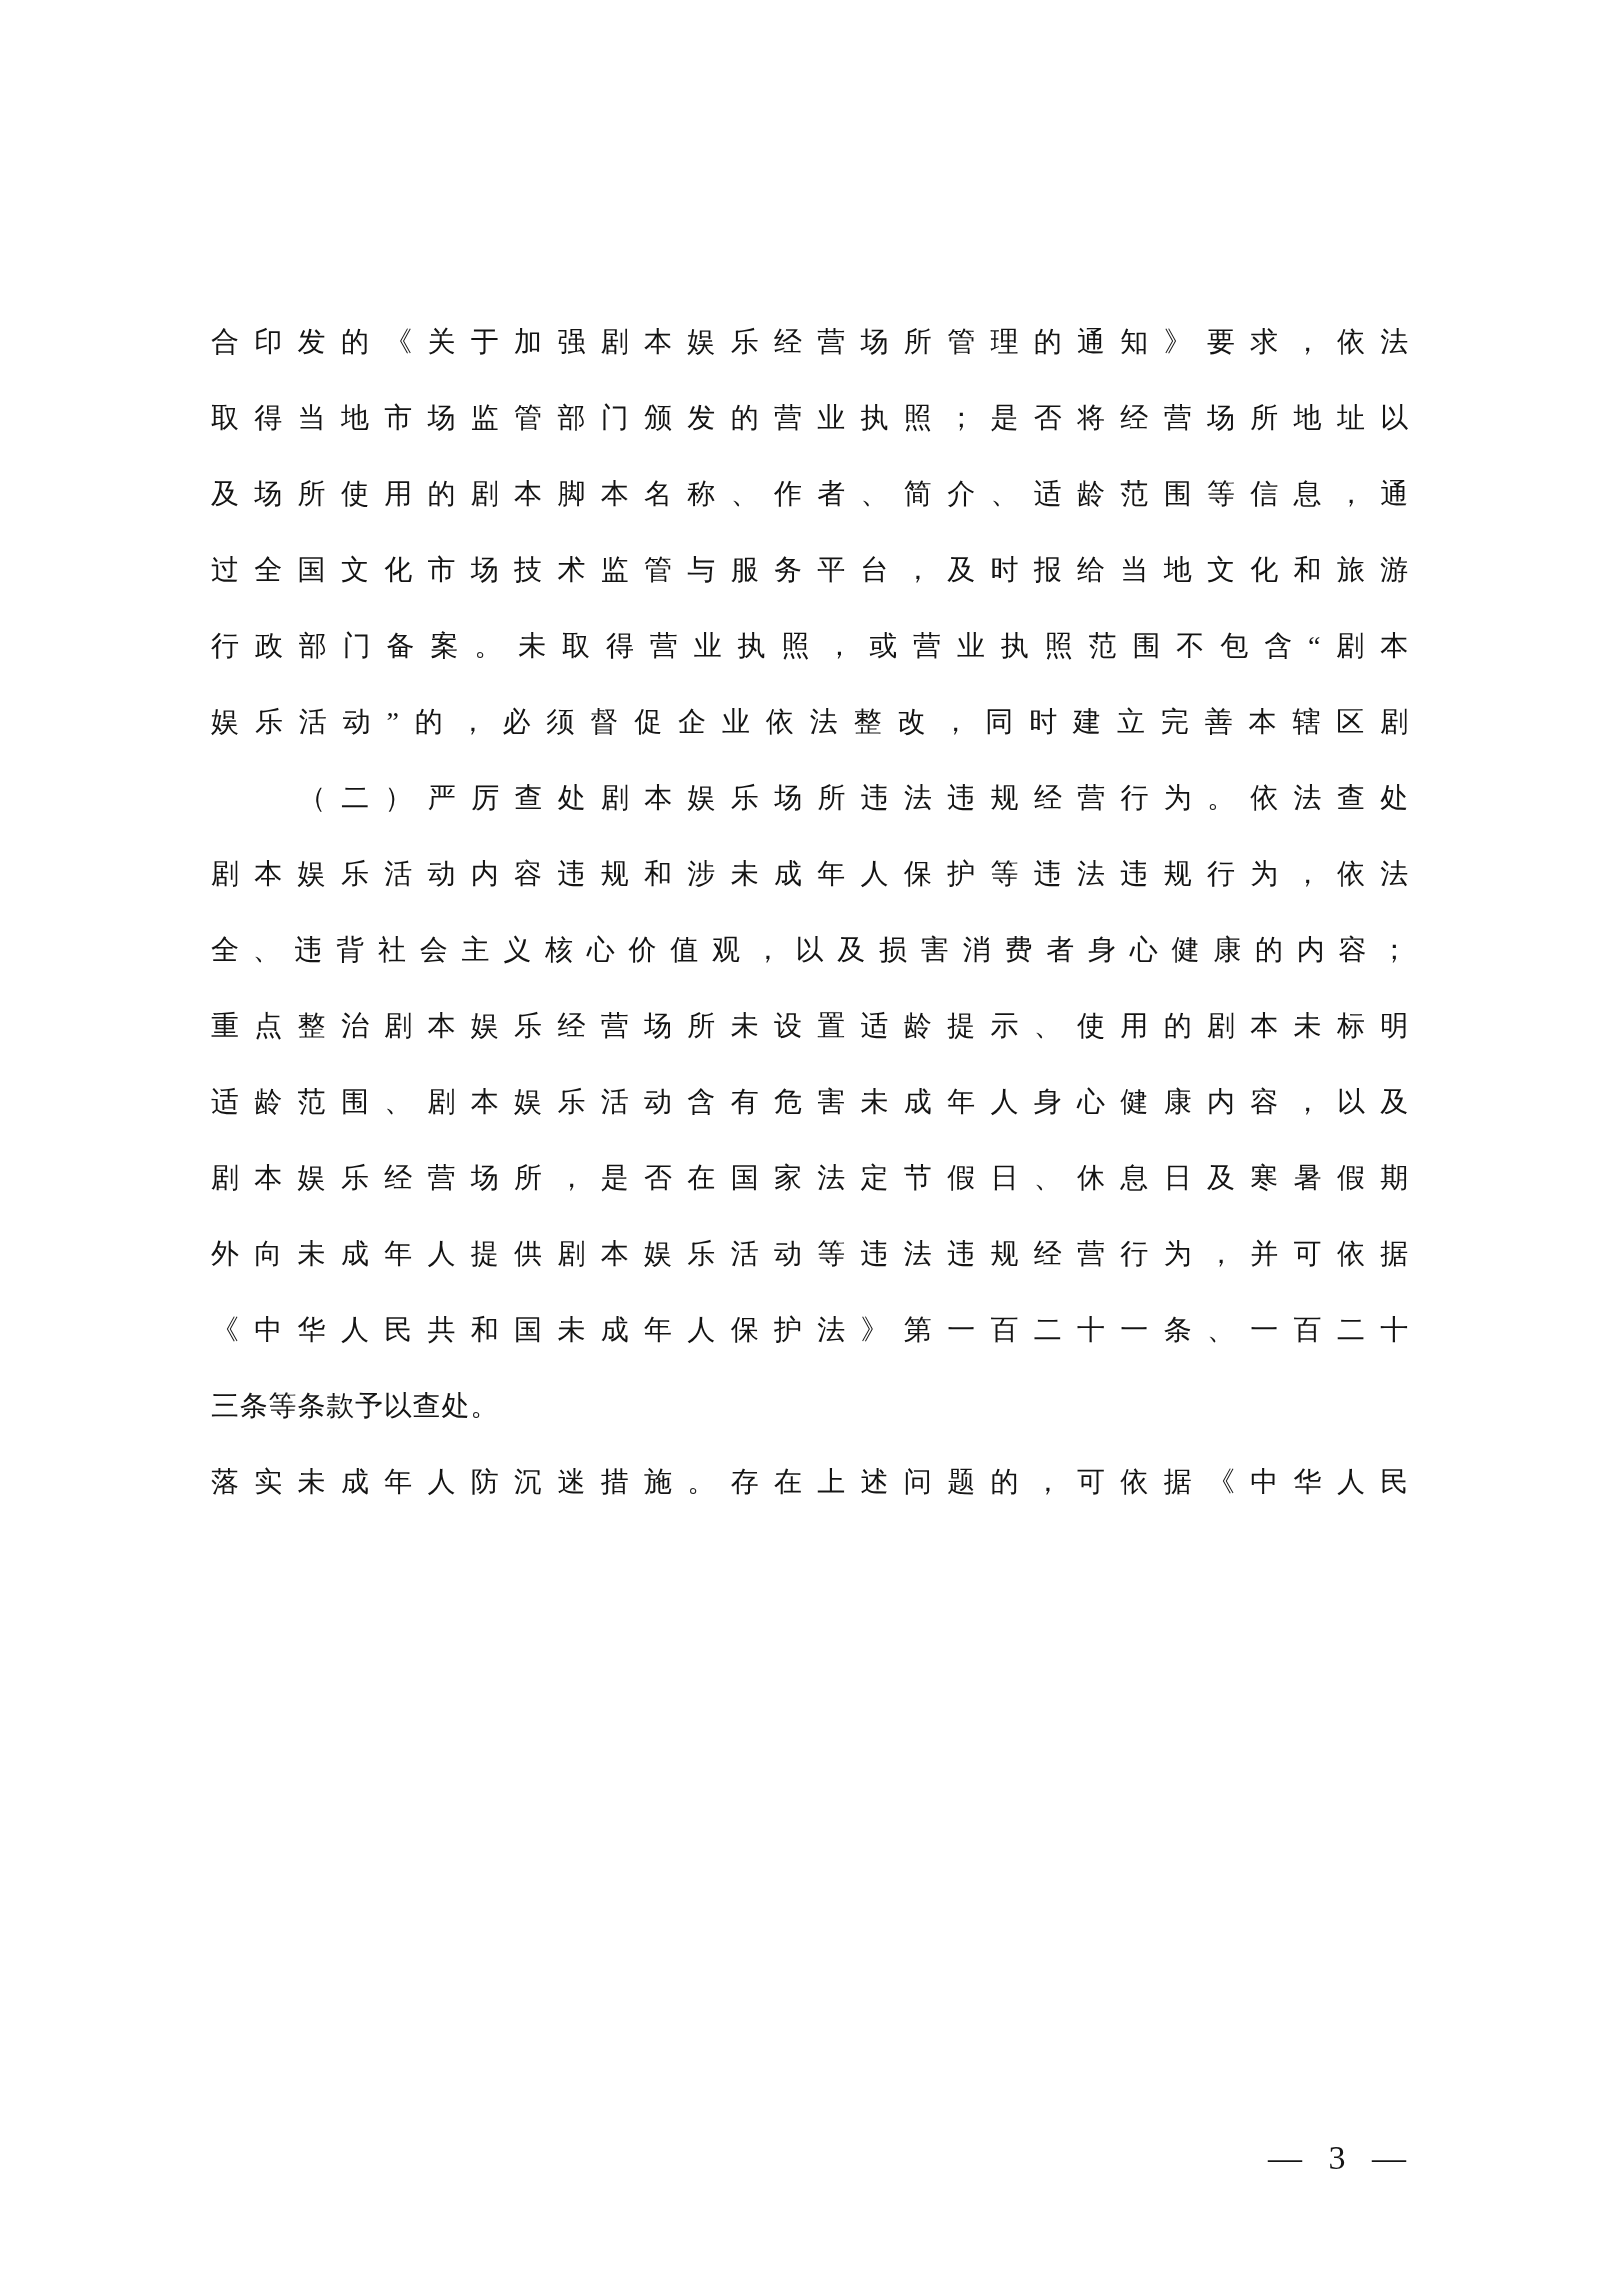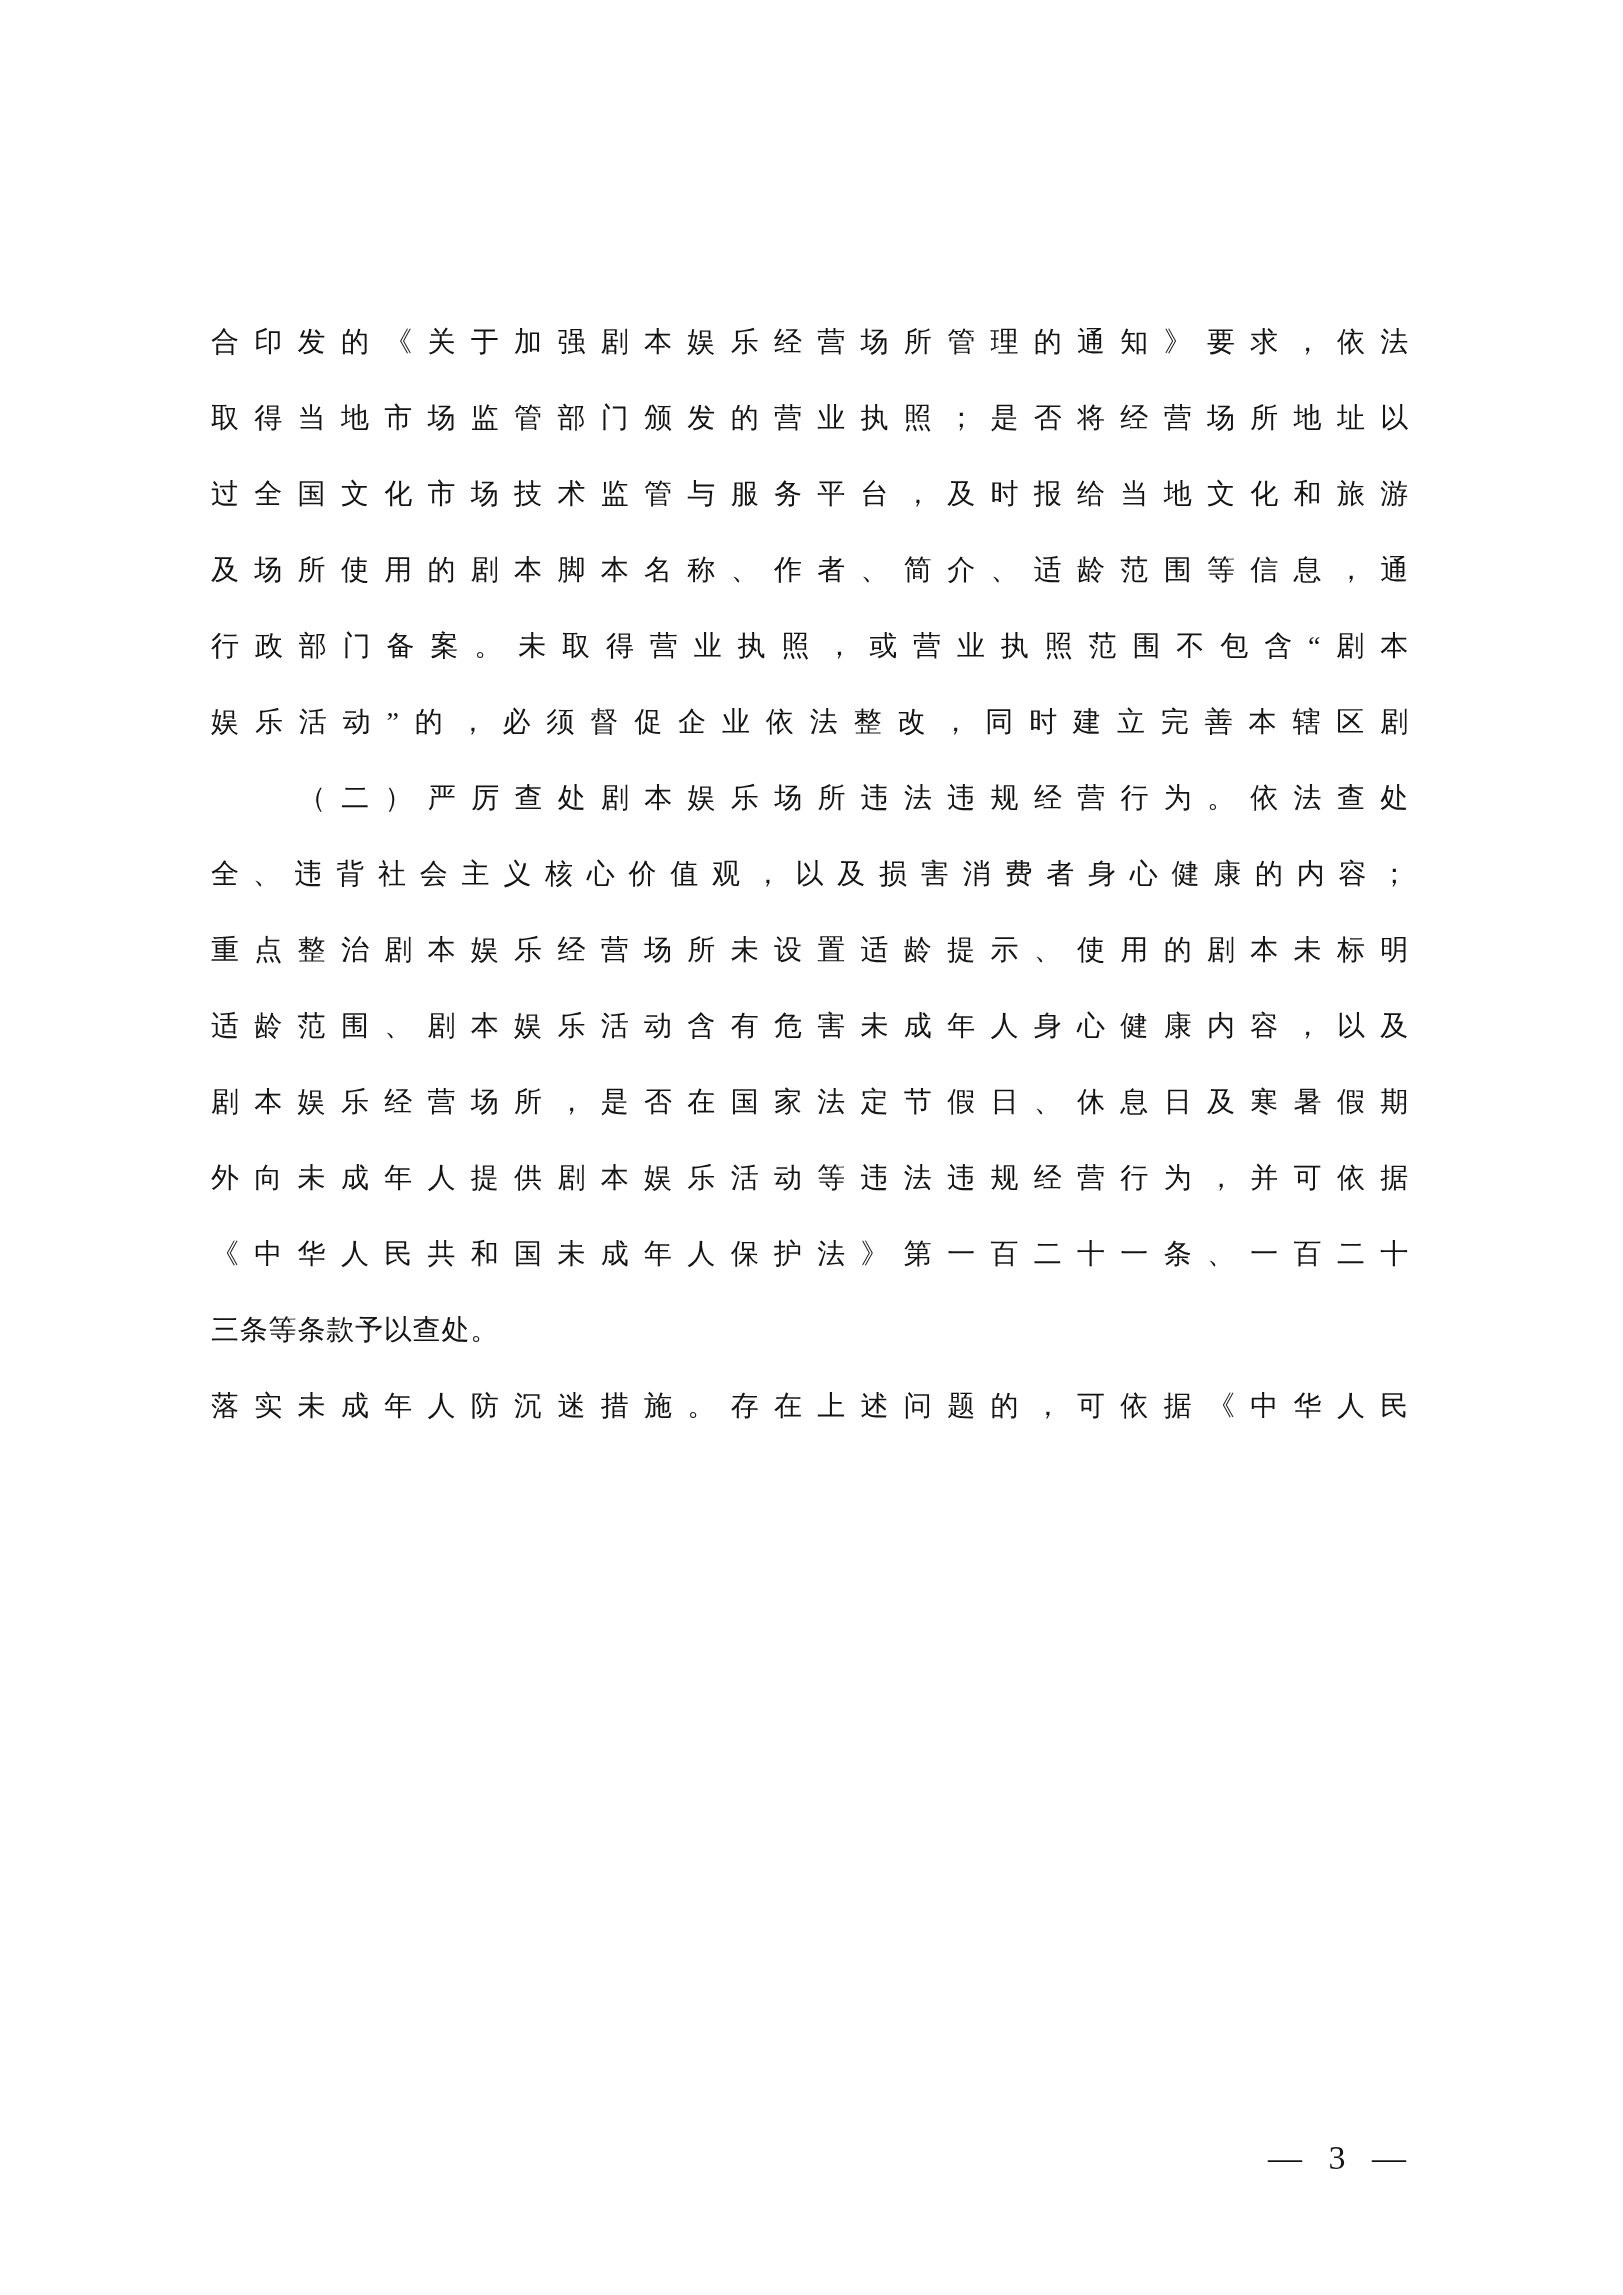--- a/index.html
+++ b/index.html
@@ -53,25 +53,26 @@
     word-spacing: 8.2px;
   }
 </style>
 </head>
 <body>
 
 <div class="page">
   <div class="text-block">
       <div class="line fill">合印发的《关于加强剧本娱乐经营场所管理的通知》要求，依法</div>
       <div class="line fill">取得当地市场监管部门颁发的营业执照；是否将经营场所地址以</div>
+      <div class="line fill">及场所使用的剧本脚本名称、作者、简介、适龄范围等信息，通</div>
       <div class="line fill">过全国文化市场技术监管与服务平台，及时报给当地文化和旅游</div>
-      <div class="line fill">及场所使用的剧本脚本名称、作者、简介、适龄范围等信息，通</div>
       <div class="line fill">行政部门备案。未取得营业执照，或营业执照范围不包含“剧本</div>
       <div class="line fill">娱乐活动”的，必须督促企业依法整改，同时建立完善本辖区剧</div>
       <div class="line fill indent">（二）严厉查处剧本娱乐场所违法违规经营行为。依法查处</div>
+      <div class="line fill">剧本娱乐活动内容违规和涉未成年人保护等违法违规行为，依法</div>
       <div class="line fill">全、违背社会主义核心价值观，以及损害消费者身心健康的内容；</div>
       <div class="line fill">重点整治剧本娱乐经营场所未设置适龄提示、使用的剧本未标明</div>
       <div class="line fill">适龄范围、剧本娱乐活动含有危害未成年人身心健康内容，以及</div>
       <div class="line fill">剧本娱乐经营场所，是否在国家法定节假日、休息日及寒暑假期</div>
       <div class="line fill">外向未成年人提供剧本娱乐活动等违法违规经营行为，并可依据</div>
       <div class="line fill">《中华人民共和国未成年人保护法》第一百二十一条、一百二十</div>
       <div class="line">三条等条款予以查处。</div>
       <div class="line fill">落实未成年人防沉迷措施。存在上述问题的，可依据《中华人民</div>
     </div>
   <div class="page-footer">— 3 —</div>

